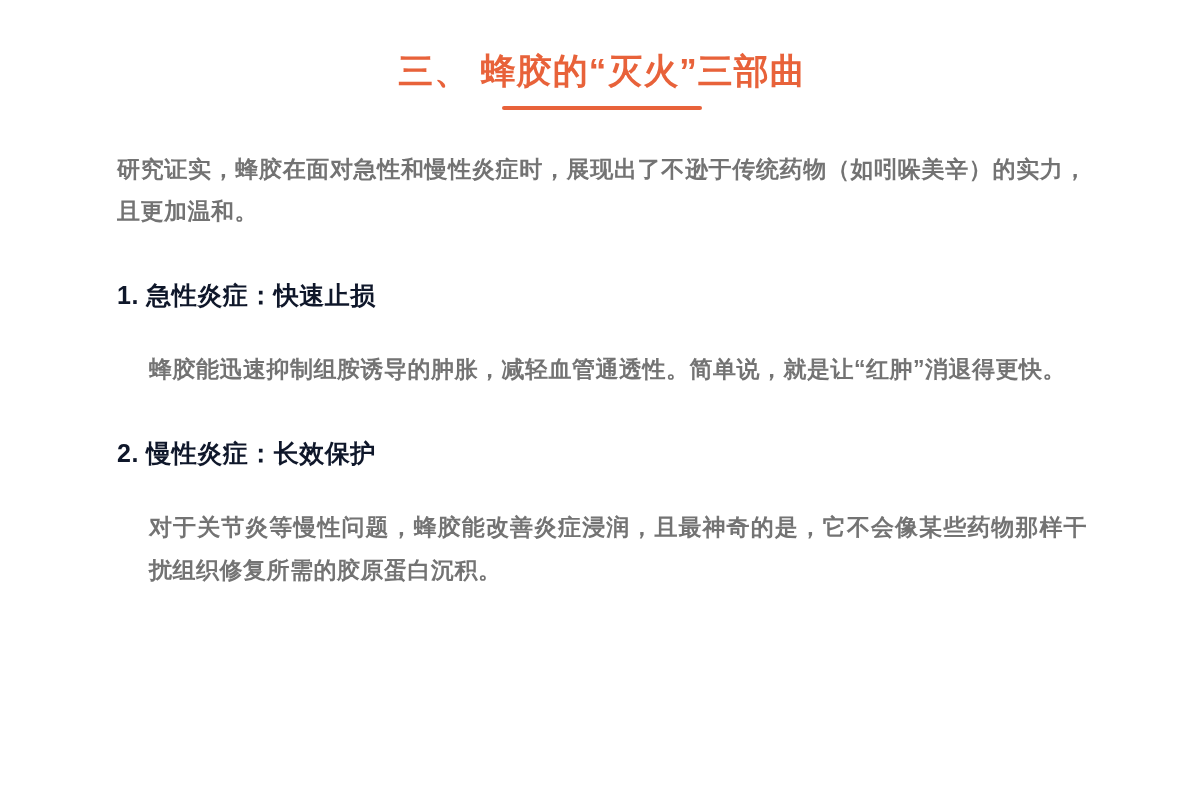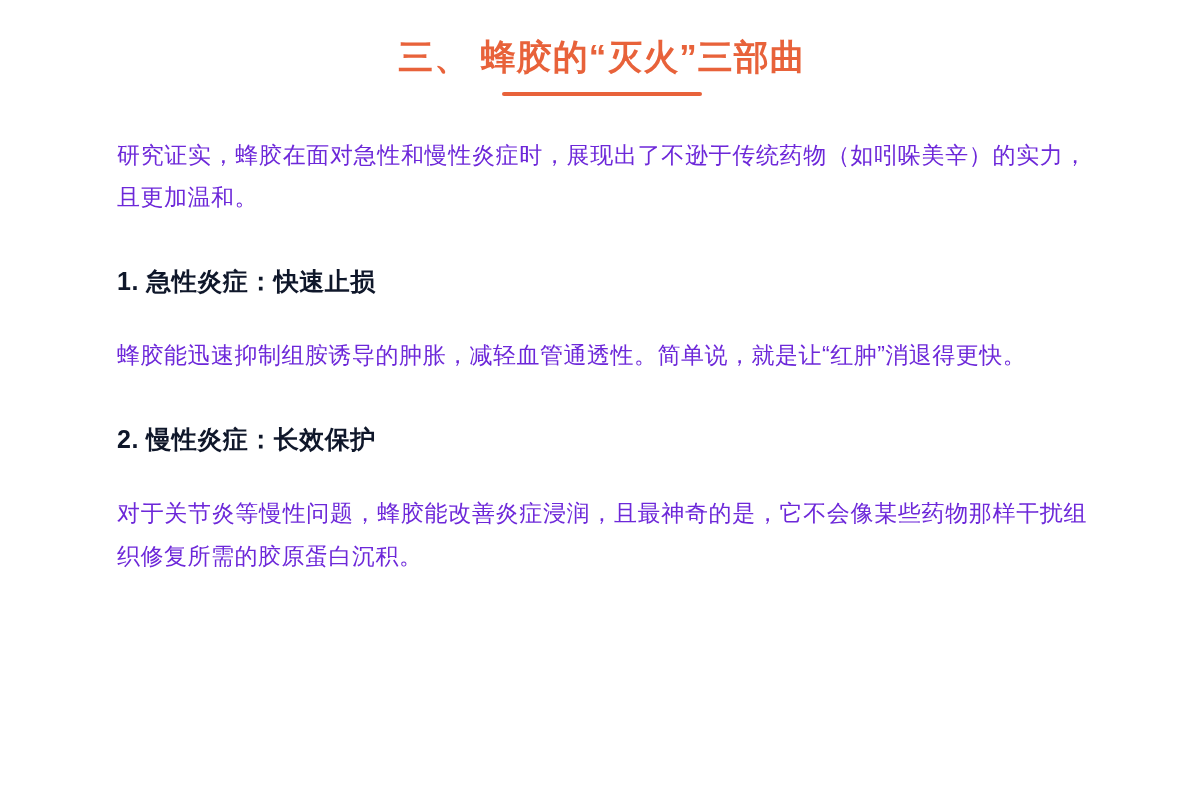--- a/index.html
+++ b/index.html
@@ -17,20 +17,21 @@
     position: relative;
     width: 1204px;
     height: 801px;
     box-sizing: border-box;
   }
 
   
   .title-block {
     padding-top: 34px;
     text-align: center;
+    margin-top: 14px;
   }
   .doc-title {
     font-size: 35px;
     font-weight: bold;
     color: #e8623a;
     letter-spacing: 1px;
     line-height: 1.3;
     margin: 0;
   }
   .title-underline {
@@ -42,38 +43,40 @@
   }
 
   
   .content {
     padding: 0 117px;
     box-sizing: border-box;
   }
   .para {
     font-size: 23px;
     line-height: 1.85;
-    color: #6d28d9;
+    color: #737373;
     letter-spacing: 0.5px;
     margin: 0;
     text-align: justify;
+    font-weight: bold;
   }
   .para.intro {
     margin-top: 38px;
   }
   .section-heading {
     font-size: 25px;
     font-weight: bold;
     color: #0f172a;
     letter-spacing: 0.5px;
     margin: 44px 0 0 0;
     line-height: 1.5;
   }
   .section-body {
     margin-top: 34px;
+    margin-left: 32px;
   }
   .gap-lg {
     margin-top: 46px;
   }
 </style>
 </head>
 <body>
 
 <div class="page">
 

